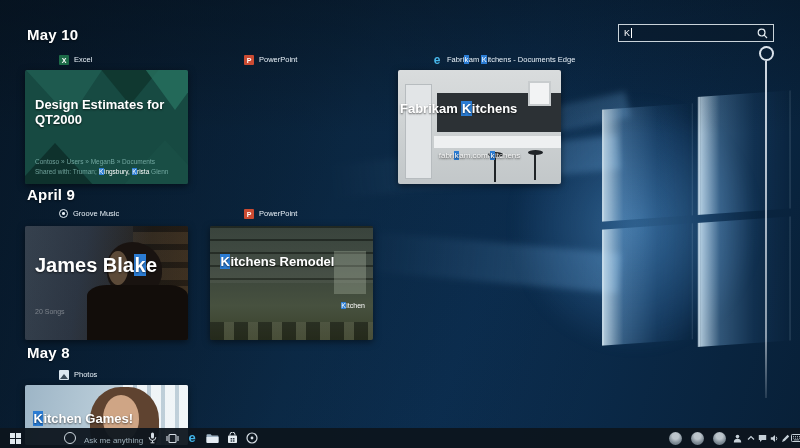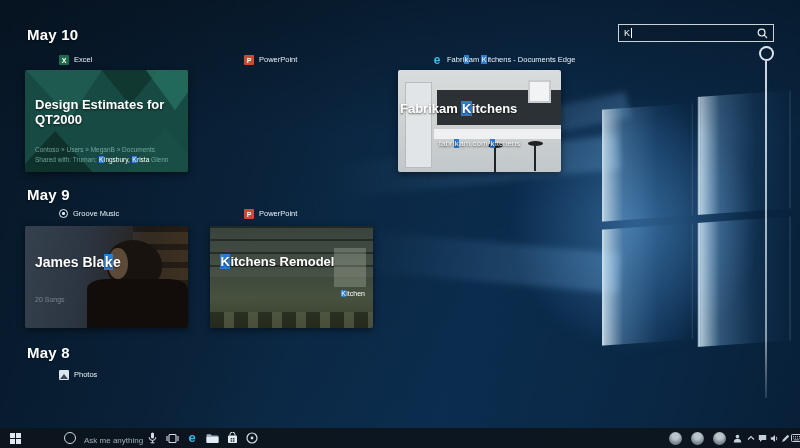--- a/index.html
+++ b/index.html
@@ -48,21 +48,21 @@
   .ic{width:10px;height:10px;border-radius:1px;display:flex;align-items:center;justify-content:center;
     font-size:7px;font-weight:bold;color:#fff;flex:0 0 auto;}
   .ic-excel{background:#1d6b48}
   .ic-ppt{background:#cb4b32}
   .ic-edge{background:transparent;color:#48b7ea;font-size:12px;line-height:10px}
   .ic-groove{border:1.5px solid #e9f1f7;border-radius:50%;width:7px;height:7px;position:relative;background:transparent}
   .ic-groove::after{content:"";position:absolute;left:2.2px;top:2.2px;width:2.6px;height:2.6px;border-radius:50%;background:#e9f1f7}
   .ic-photos{background:#dbe6ef;position:relative;overflow:hidden}
   .ic-photos::after{content:"";position:absolute;left:1px;bottom:1px;border-left:4px solid transparent;
     border-right:4px solid transparent;border-bottom:5px solid #3a4a58}
-  .card{position:absolute;width:163px;height:102px;border-radius:2px;overflow:hidden;
+  .card{position:absolute;width:163px;height:114px;border-radius:2px;overflow:hidden;
     box-shadow:0 2px 7px rgba(0,0,0,.5);background:#223;}
   .photo{position:absolute;inset:0;}
   .tri{position:absolute;}
   .card-title{position:absolute;font-weight:bold;color:#fff;font-size:13px;line-height:1.18;
     text-shadow:0 1px 2px rgba(0,0,0,.6);}
   .meta{position:absolute;font-size:6.5px;line-height:1.55;}
   .hl{background:#2b7cd3;color:#fff;padding:0 .5px;}
   .em{color:#fff;}
 
   
@@ -186,34 +186,34 @@
       <div class="k-fridge"></div>
       <div class="k-frame"></div>
       <div class="k-counter"></div>
       <div class="stool" style="left:55%;top:72%"></div>
       <div class="stool" style="left:80%;top:70%"></div>
     </div>
     <div class="card-title" style="left:2px;top:31px"><span>Fabrikam </span><span class="hl">K</span><span>itchens</span></div>
     <div class="meta" style="left:0;bottom:22px;width:100%;text-align:center;font-size:8px;color:rgba(255,255,255,.88);text-shadow:0 1px 2px rgba(0,0,0,.7)"><span>fabri</span><span class="hl">k</span><span>am.com/</span><span class="hl">k</span><span>itchens</span></div>
   </div>
 
-  <div class="group-label" style="top:186px">May 9</div>
+  <div class="group-label" style="top:186px">April 9</div>
 
   <div class="card-head" style="left:25px;top:209px">
     <span class="ic ic-groove"></span>
     <span>Groove Music</span>
   </div>
   <div class="card" style="left:25px;top:226px">
     <div class="photo art-james">
       <div class="jb-shelf"></div>
       <div class="jb-head"></div>
       <div class="jb-body"></div>
       <div class="jb-face"></div>
     </div>
-    <div class="card-title" style="left:10px;top:28px;font-size:14px"><span>James Bla</span><span class="hl">k</span><span>e</span></div>
+    <div class="card-title" style="left:10px;top:28px;font-size:20px"><span>James Bla</span><span class="hl">k</span><span>e</span></div>
     <div class="meta" style="left:10px;bottom:22px;font-size:7px;color:rgba(255,255,255,.35)">20 Songs</div>
   </div>
 
   <div class="card-head" style="left:210px;top:209px">
     <span class="ic ic-ppt">P</span>
     <span>PowerPoint</span>
   </div>
   <div class="card" style="left:210px;top:226px">
     <div class="photo art-remodel">
       <div class="rm-shelves"></div>
@@ -222,20 +222,28 @@
     </div>
     <div class="card-title" style="left:10px;top:28px"><span class="hl">K</span><span>itchens Remodel</span></div>
     <div class="meta" style="right:8px;bottom:28px;font-size:7px;color:rgba(255,255,255,.55)"><span class="hl">K</span><span class="em">itchen</span></div>
   </div>
 
   <div class="group-label" style="top:344px">May 8</div>
 
   <div class="card-head" style="left:25px;top:370px">
     <span class="ic ic-photos"></span>
     <span>Photos</span>
+  </div>
+  <div class="card" style="left:25px;top:385px;height:60px">
+    <div class="photo art-games">
+      <div class="kg-winframe"></div>
+      <div class="kg-hair"></div>
+      <div class="kg-face"></div>
+    </div>
+    <div class="card-title" style="left:8px;top:26px"><span class="hl">K</span><span>itchen Games!</span></div>
   </div>
 
   <div class="taskbar">
     <div class="tb" style="left:6px;width:18px">
       <span class="startlogo">
           <i></i>
           <i></i>
           <i></i>
           <i></i>
         </span>

